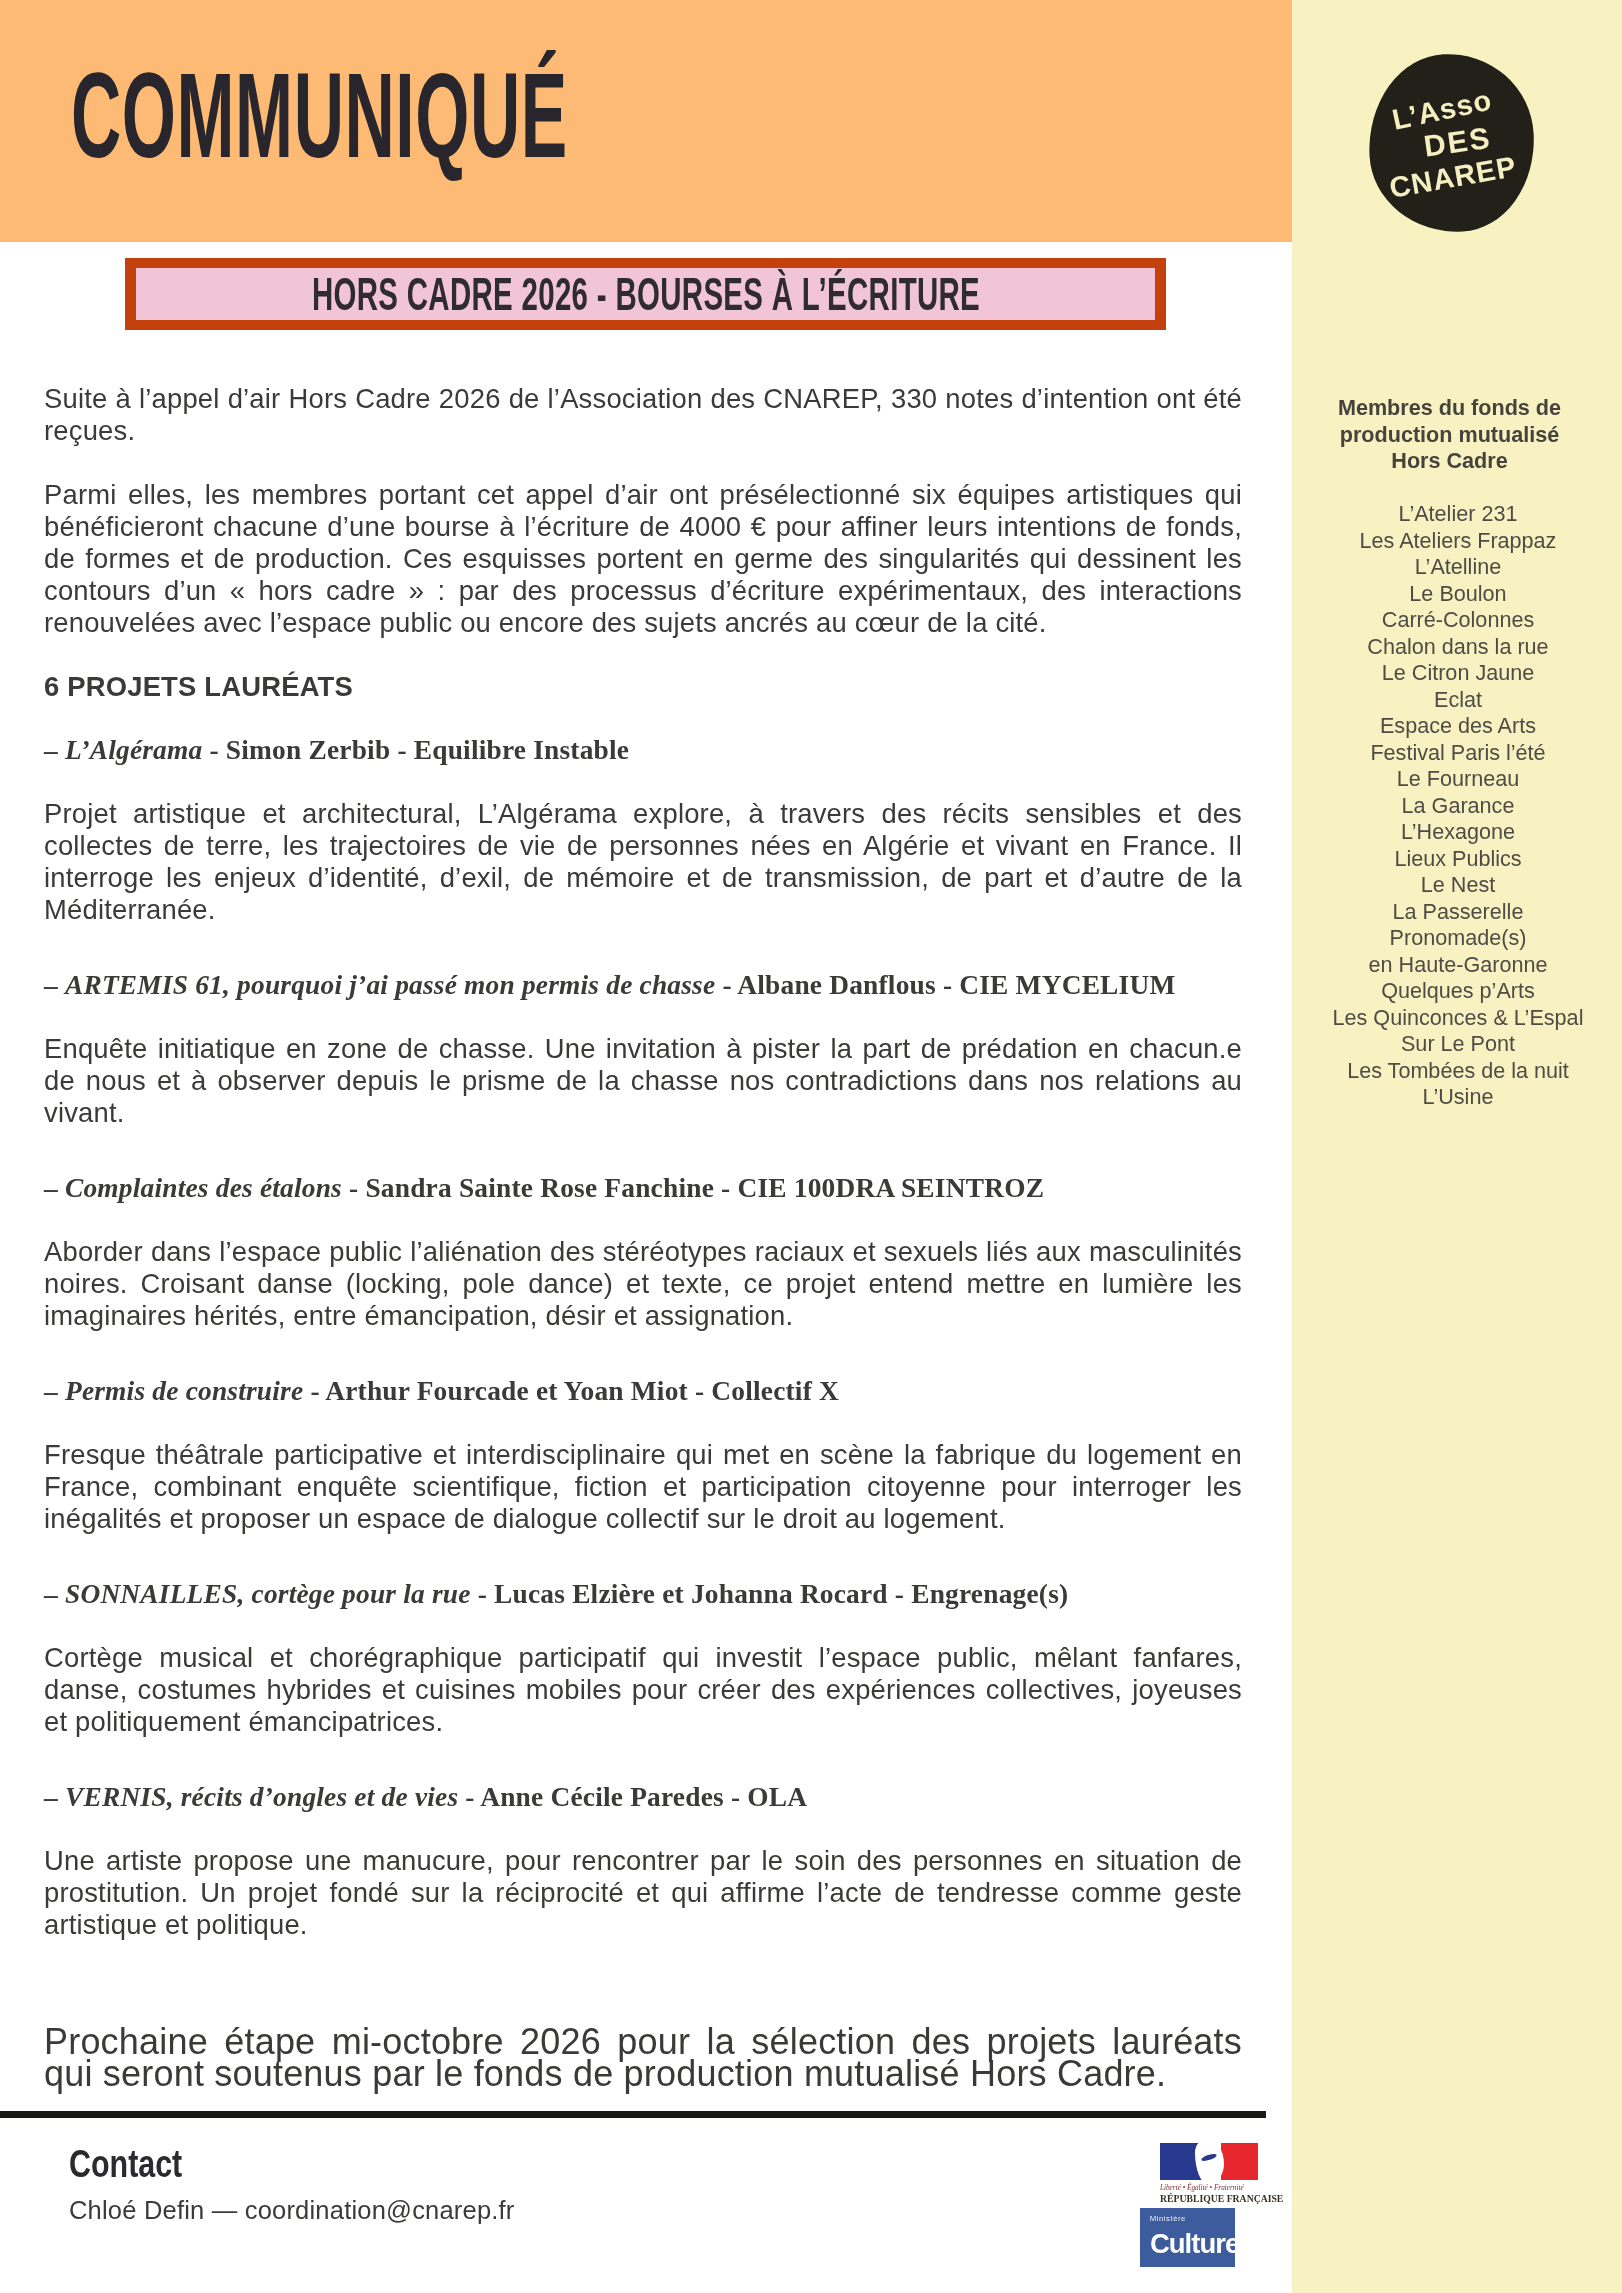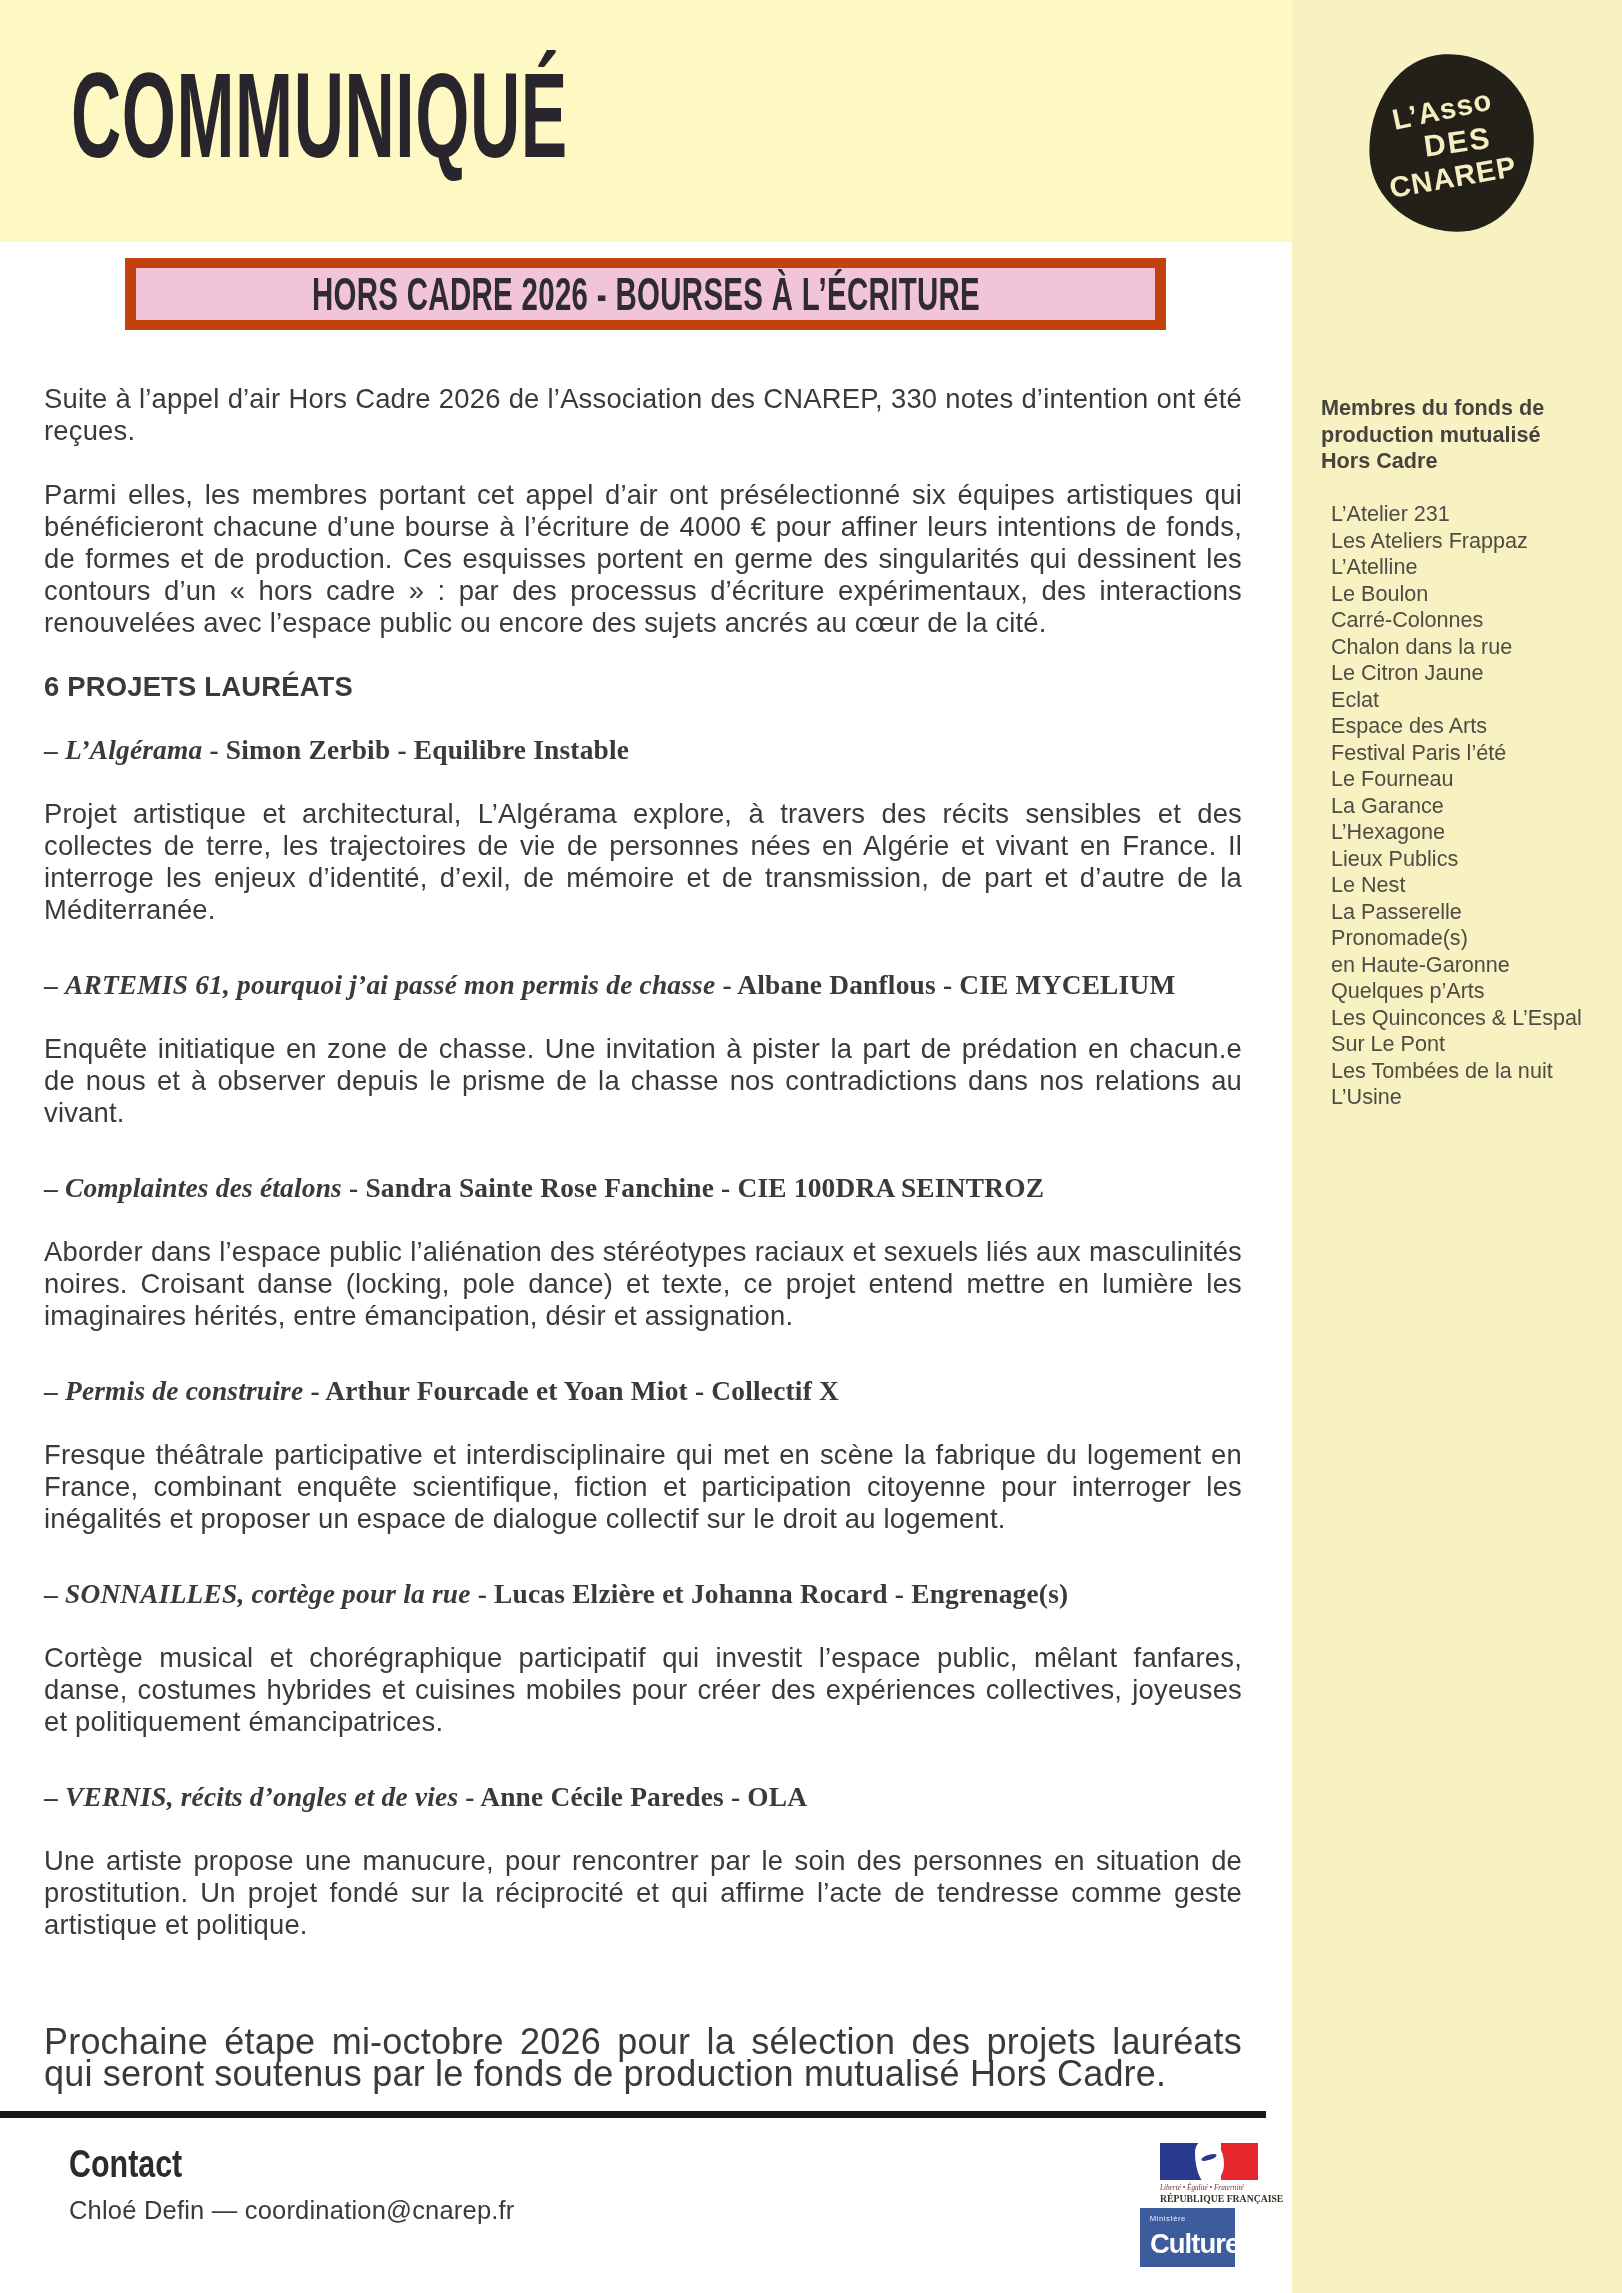--- a/index.html
+++ b/index.html
@@ -20,28 +20,28 @@
     border-radius:48% 52% 46% 54% / 55% 47% 53% 45%;
     transform:rotate(-3deg);
     display:flex;flex-direction:column;align-items:center;justify-content:center;
     color:#f5eec0;font-weight:bold;line-height:1;
   }
   .asso-logo .l1{font-size:29px;transform:rotate(-9deg) translateX(-7.8px);letter-spacing:1px;}
   .asso-logo .l2{font-size:30px;transform:rotate(-5deg) translateX(5.9px);margin-top:4.9px;letter-spacing:2px;}
   .asso-logo .l3{font-size:29px;transform:rotate(-7deg);margin-top:5.9px;letter-spacing:1px;}
   .sidebar-content{
     position:absolute;left:29px;top:395px;width:274px;
-    color:#4e4c45;font-size:21.6px;line-height:26.5px;
+    color:#4e4c45;font-size:21.6px;line-height:26.5px;text-align:center;
   }
   .sidebar-heading{font-weight:bold;width:257px;margin:0 0 26.5px 0;color:#45433c;}
   .member-list{margin:10px;}
   
   .header-band{
     position:absolute;left:0;top:0;width:1292px;height:242px;
-    background:#fef9c3;
+    background:#fdba74;
   }
   .kicker{
     position:absolute;left:71px;top:49px;
     font-size:120px;font-weight:bold;color:#28262c;
     letter-spacing:1px;line-height:1.1;
     transform:scaleX(0.58);transform-origin:left top;
     white-space:nowrap;
   }
   
   .banner{

